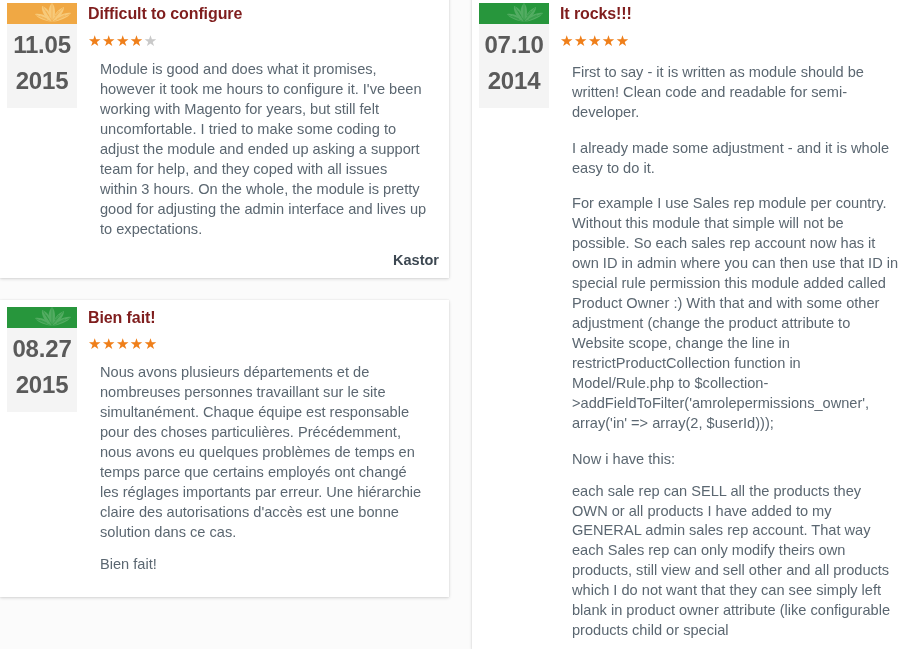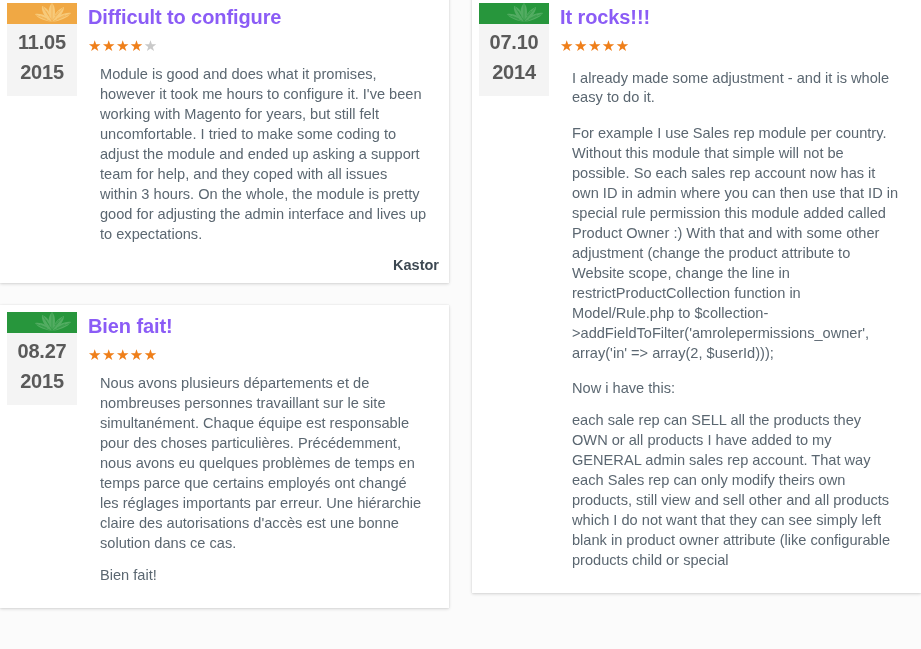--- a/index.html
+++ b/index.html
@@ -66,40 +66,40 @@
     overflow: hidden;
   }
 
   .badge-leaf svg {
     position: absolute;
     right: 0px;
     top: -1px;
   }
 
   .date-day, .date-year {
-    font-size: 20px;
+    font-size: 24px;
     font-weight: bold;
     color: #5a5a5a;
     line-height: 1.52;
     letter-spacing: -0.2px;
   }
 
   .date-day { padding-top: 3px; }
 
   
   .review-body {
     flex: 1 1 auto;
     min-width: 0;
     padding-top: 1px;
   }
 
   .review-title {
-    font-size: 20px;
+    font-size: 16px;
     font-weight: bold;
-    color: #8b5cf6;
+    color: #7f1d1d;
     line-height: 1.3;
     margin-bottom: 8px;
     letter-spacing: -0.1px;
   }
 
   .stars {
     font-size: 15px;
     letter-spacing: 0.5px;
     line-height: 1;
     margin-bottom: 9px;
@@ -247,20 +247,21 @@
         <div class="date-day">07.10</div>
         <div class="date-year">2014</div>
       </div>
 
       <div class="review-body">
         <div class="review-title">It rocks!!!</div>
         <div class="stars">
           <span class="star-on">★</span><span class="star-on">★</span><span class="star-on">★</span><span class="star-on">★</span><span class="star-on">★</span>
         </div>
         <div class="review-text">
+          <p class="gap">First to say - it is written as module should be written! Clean code and readable for semi-developer.</p>
           <p class="gap">I already made some adjustment - and it is whole easy to do it.</p>
           <p class="gap">For example I use Sales rep module per country. Without this module that simple will not be possible. So each sales rep account now has it own ID in admin where you can then use that ID in special rule permission this module added called Product Owner :) With that and with some other adjustment (change the product attribute to Website scope, change the line in restrictProductCollection function in Model/Rule.php to $collection-&gt;addFieldToFilter('amrolepermissions_owner', array('in' =&gt; array(2, $userId)));</p>
           <p class="gap">Now i have this:</p>
           <p>each sale rep can SELL all the products they OWN or all products I have added to my GENERAL admin sales rep account. That way each Sales rep can only modify theirs own products, still view and sell other and all products which I do not want that they can see simply left blank in product owner attribute (like configurable products child or special</p>
         </div>
       </div>
     </div>
 
   </div>
 

